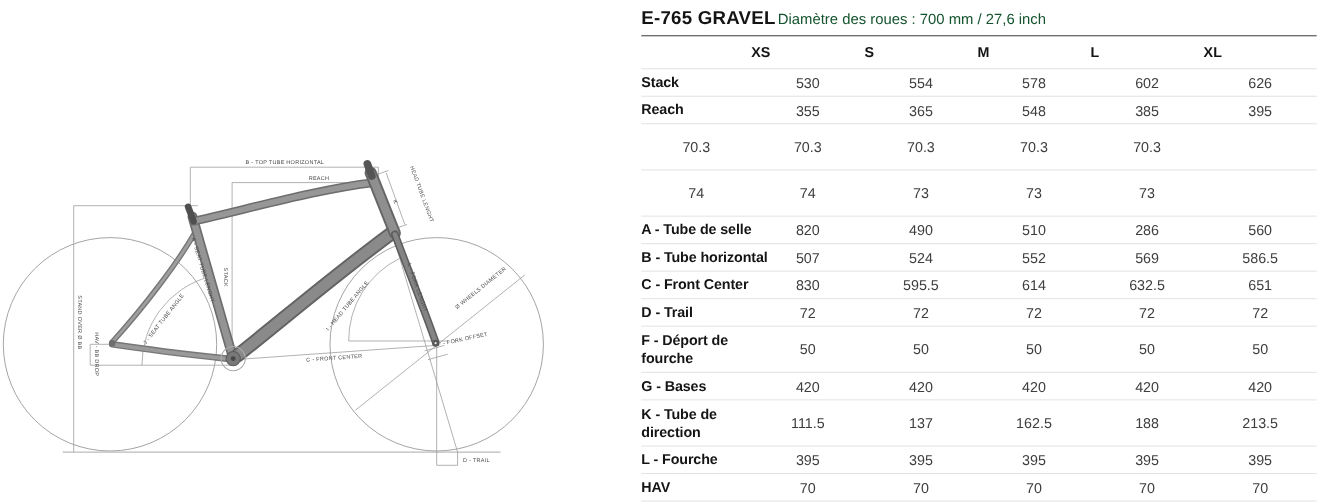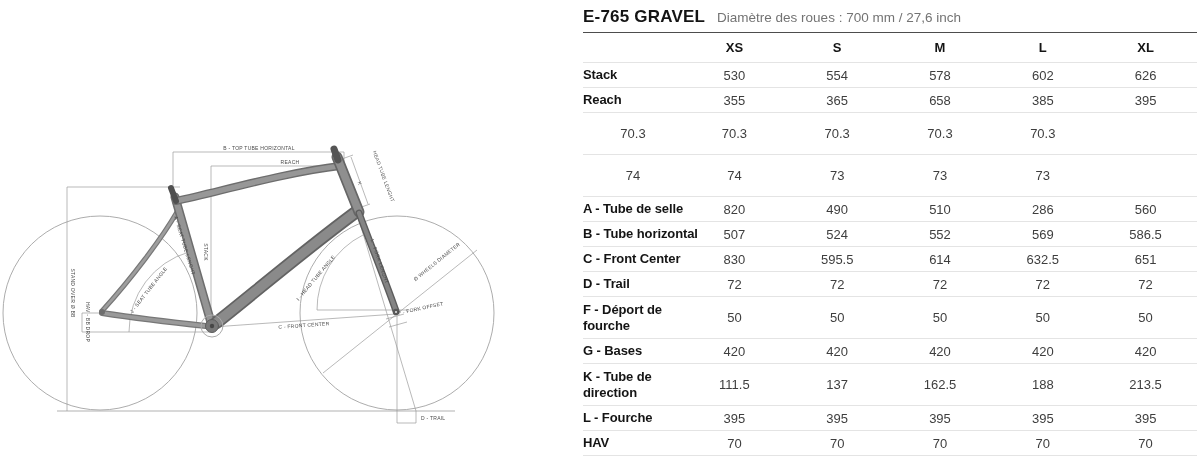--- a/index.html
+++ b/index.html
@@ -4,27 +4,27 @@
 <style>
   html,body{margin:0;padding:0;}
   body{
     width:1200px;height:456px;background:#ffffff;position:relative;overflow:hidden;
     font-family:"Liberation Sans", sans-serif;
   }
   
   .panel{position:absolute;left:583px;top:0;width:614px;height:456px;}
   .titlebar{height:33px;display:flex;align-items:baseline;border-bottom:1px solid #4d4d4d;box-sizing:border-box;padding-top:7px;}
   .title{font-size:17px;font-weight:bold;color:#141414;letter-spacing:.2px;white-space:nowrap;}
-  .subtitle{font-size:13.5px;color:#737373;margin-left:12px;white-space:nowrap;}
+  .subtitle{font-size:13.5px;color:#14532d;margin-left:2px;white-space:nowrap;}
   .trow{display:grid;grid-template-columns:100px repeat(5,1fr);align-items:center;box-sizing:border-box;border-bottom:1px solid #e4e4e4;height:25px;}
   .trow.thead{height:30px;}
   .trow.tall{height:42px;}
   .tlabel{font-weight:bold;font-size:13px;color:#141414;line-height:16px;white-space:nowrap;letter-spacing:-.1px;}
   .tval{text-align:center;font-size:13px;color:#3e3e3e;}
-  .th{font-weight:bold;color:#141414;font-size:13px;text-align:center;}
+  .th{font-weight:bold;color:#141414;font-size:13px;text-align:left;}
   
   .diagram{position:absolute;left:0;top:0;}
   .dim{stroke:#9b9b9b;stroke-width:.7;fill:none;}
   .wheel{stroke:#a3a3a3;stroke-width:.9;fill:none;}
   .ground{stroke:#a8a8a8;stroke-width:.9;}
   .dimlabel{fill:#4a4a4a;font-size:5px;letter-spacing:.25px;font-family:"Liberation Sans",sans-serif;}
 </style>
 </head>
 <body>
 
@@ -126,21 +126,21 @@
         <div class="tval">578</div>
         <div class="tval">602</div>
         <div class="tval">626</div>
       </div>
       <div class="trow">
         <div class="tlabel">
           <div>Reach</div>
         </div>
         <div class="tval">355</div>
         <div class="tval">365</div>
-        <div class="tval">658</div>
+        <div class="tval">548</div>
         <div class="tval">385</div>
         <div class="tval">395</div>
       </div>
       <div class="trow tall">
         <div class="tval">70.3</div>
         <div class="tval">70.3</div>
         <div class="tval">70.3</div>
         <div class="tval">70.3</div>
         <div class="tval">70.3</div>
       </div>

